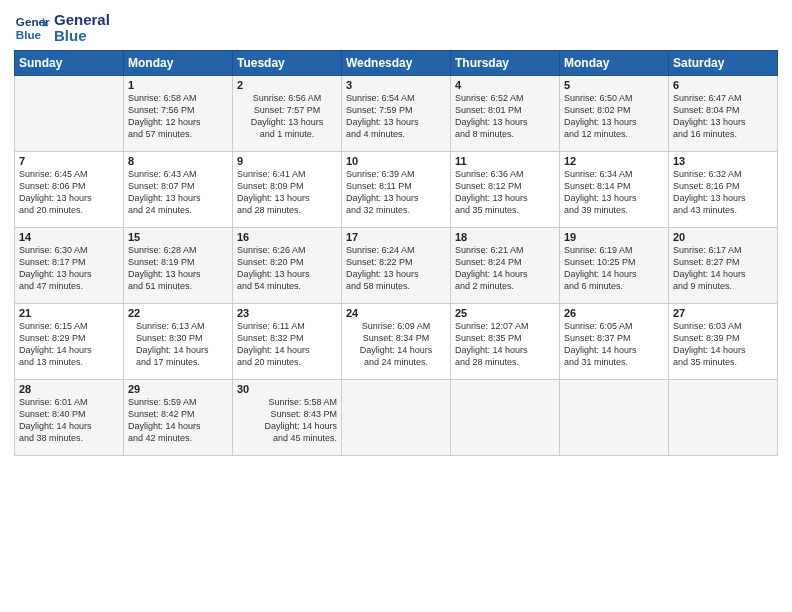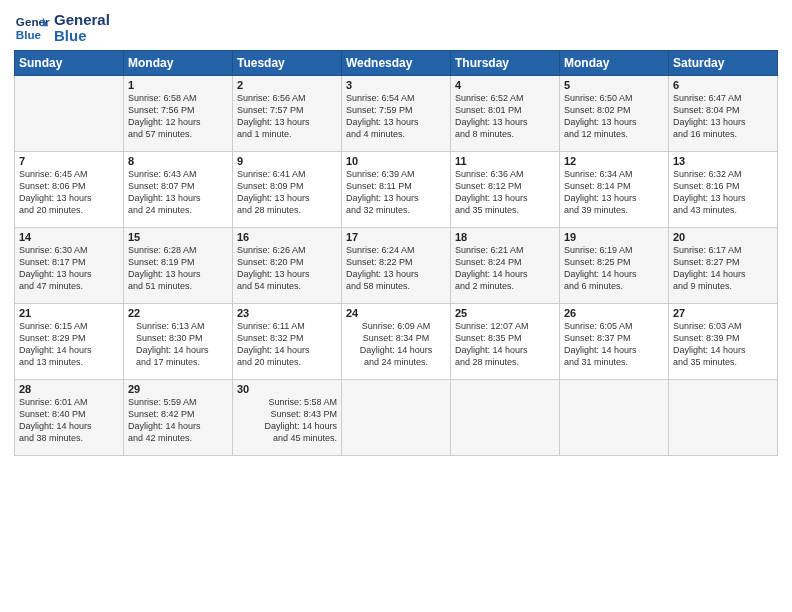--- a/index.html
+++ b/index.html
@@ -118,21 +118,21 @@
           <td></td>
           <td>
             <span class="day-number">1</span>
             <div class="day-info" style="white-space: pre-line;">Sunrise: 6:58 AM
 Sunset: 7:56 PM
 Daylight: 12 hours
 and 57 minutes.</div>
           </td>
           <td>
             <span class="day-number">2</span>
-            <div class="day-info" style="white-space: pre-line;">Sunrise: 6:56 AM
+            <div class="day-info" style="white-space: pre-line; text-align: center;">Sunrise: 6:56 AM
 Sunset: 7:57 PM
 Daylight: 13 hours
 and 1 minute.</div>
           </td>
           <td>
             <span class="day-number">3</span>
             <div class="day-info" style="white-space: pre-line;">Sunrise: 6:54 AM
 Sunset: 7:59 PM
 Daylight: 13 hours
 and 4 minutes.</div>
@@ -242,21 +242,21 @@
           <td>
             <span class="day-number">18</span>
             <div class="day-info" style="white-space: pre-line;">Sunrise: 6:21 AM
 Sunset: 8:24 PM
 Daylight: 14 hours
 and 2 minutes.</div>
           </td>
           <td>
             <span class="day-number">19</span>
             <div class="day-info" style="white-space: pre-line;">Sunrise: 6:19 AM
-Sunset: 8:25 PM
+Sunset: 10:25 PM
 Daylight: 14 hours
 and 6 minutes.</div>
           </td>
           <td>
             <span class="day-number">20</span>
             <div class="day-info" style="white-space: pre-line;">Sunrise: 6:17 AM
 Sunset: 8:27 PM
 Daylight: 14 hours
 and 9 minutes.</div>
           </td>

